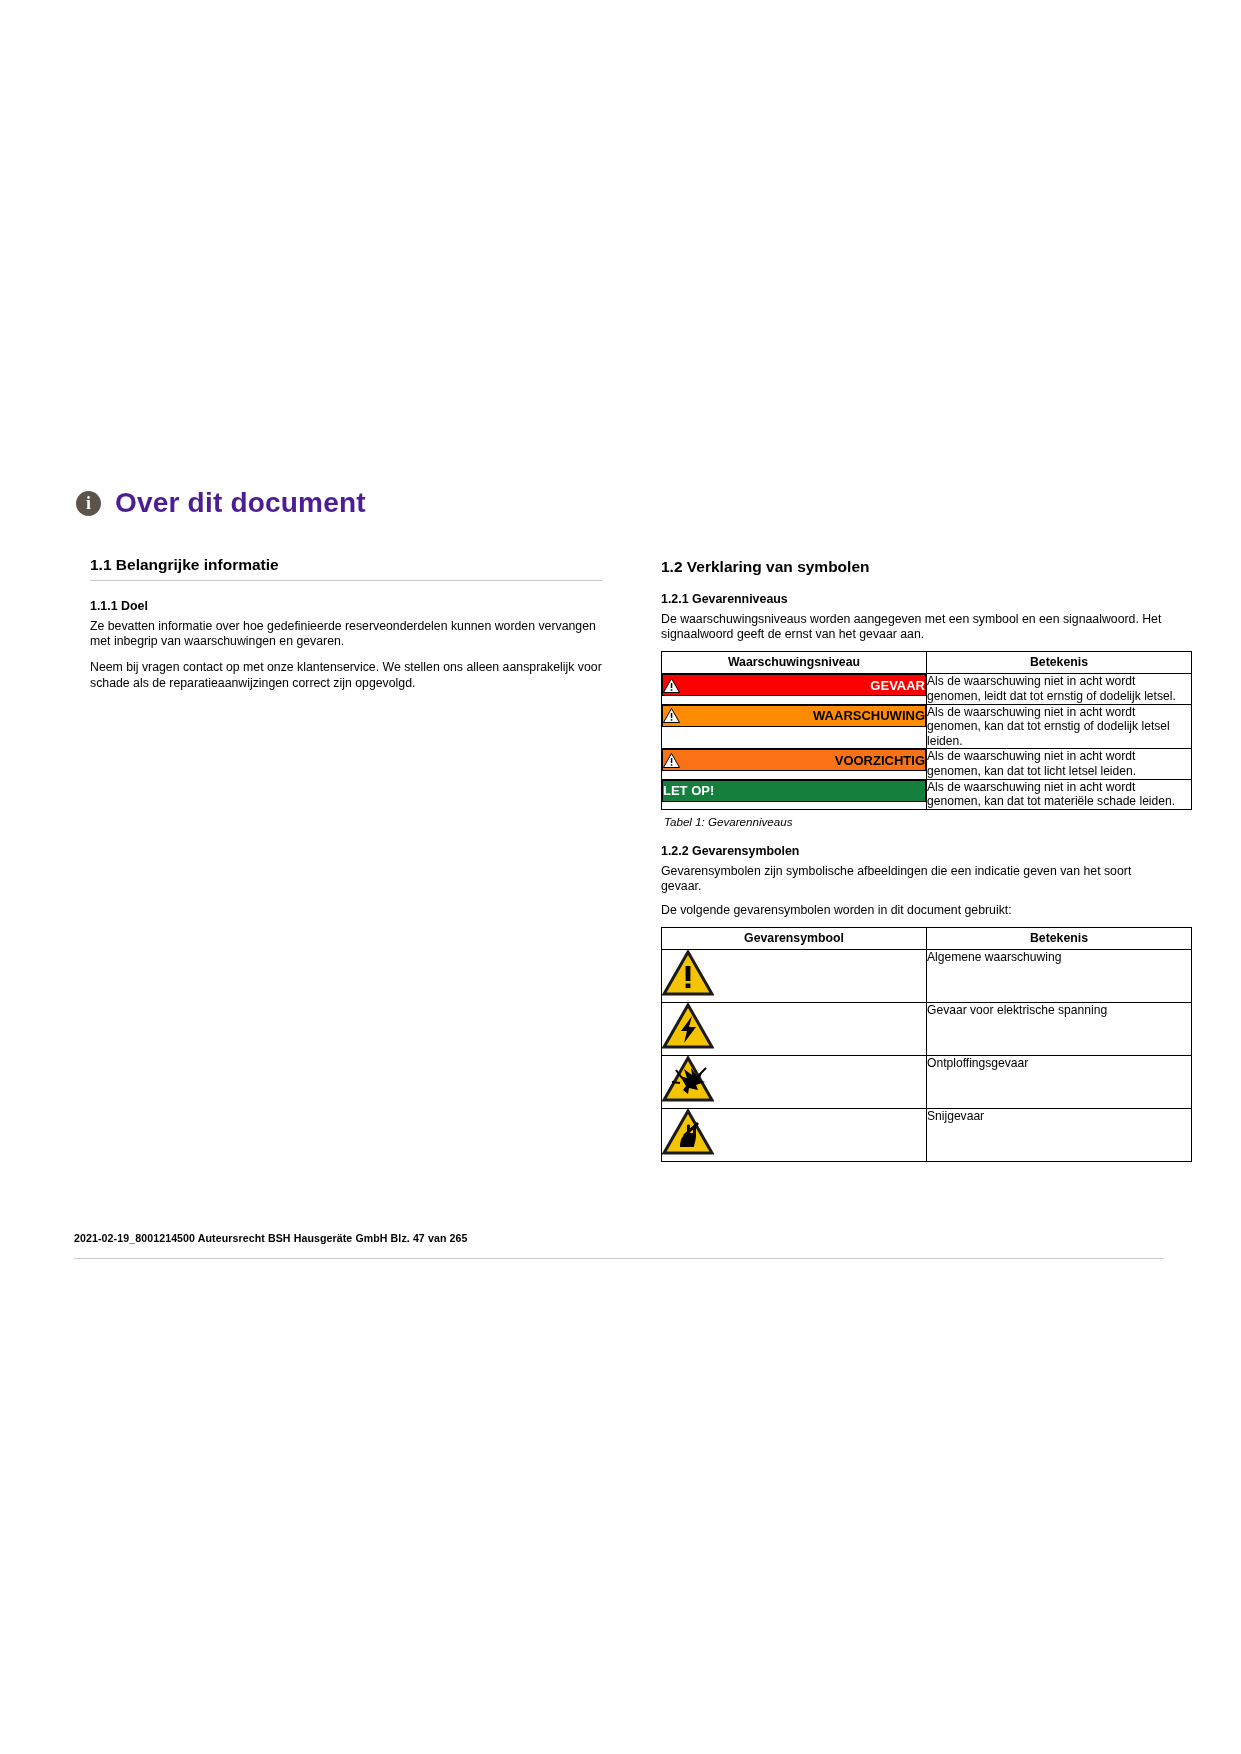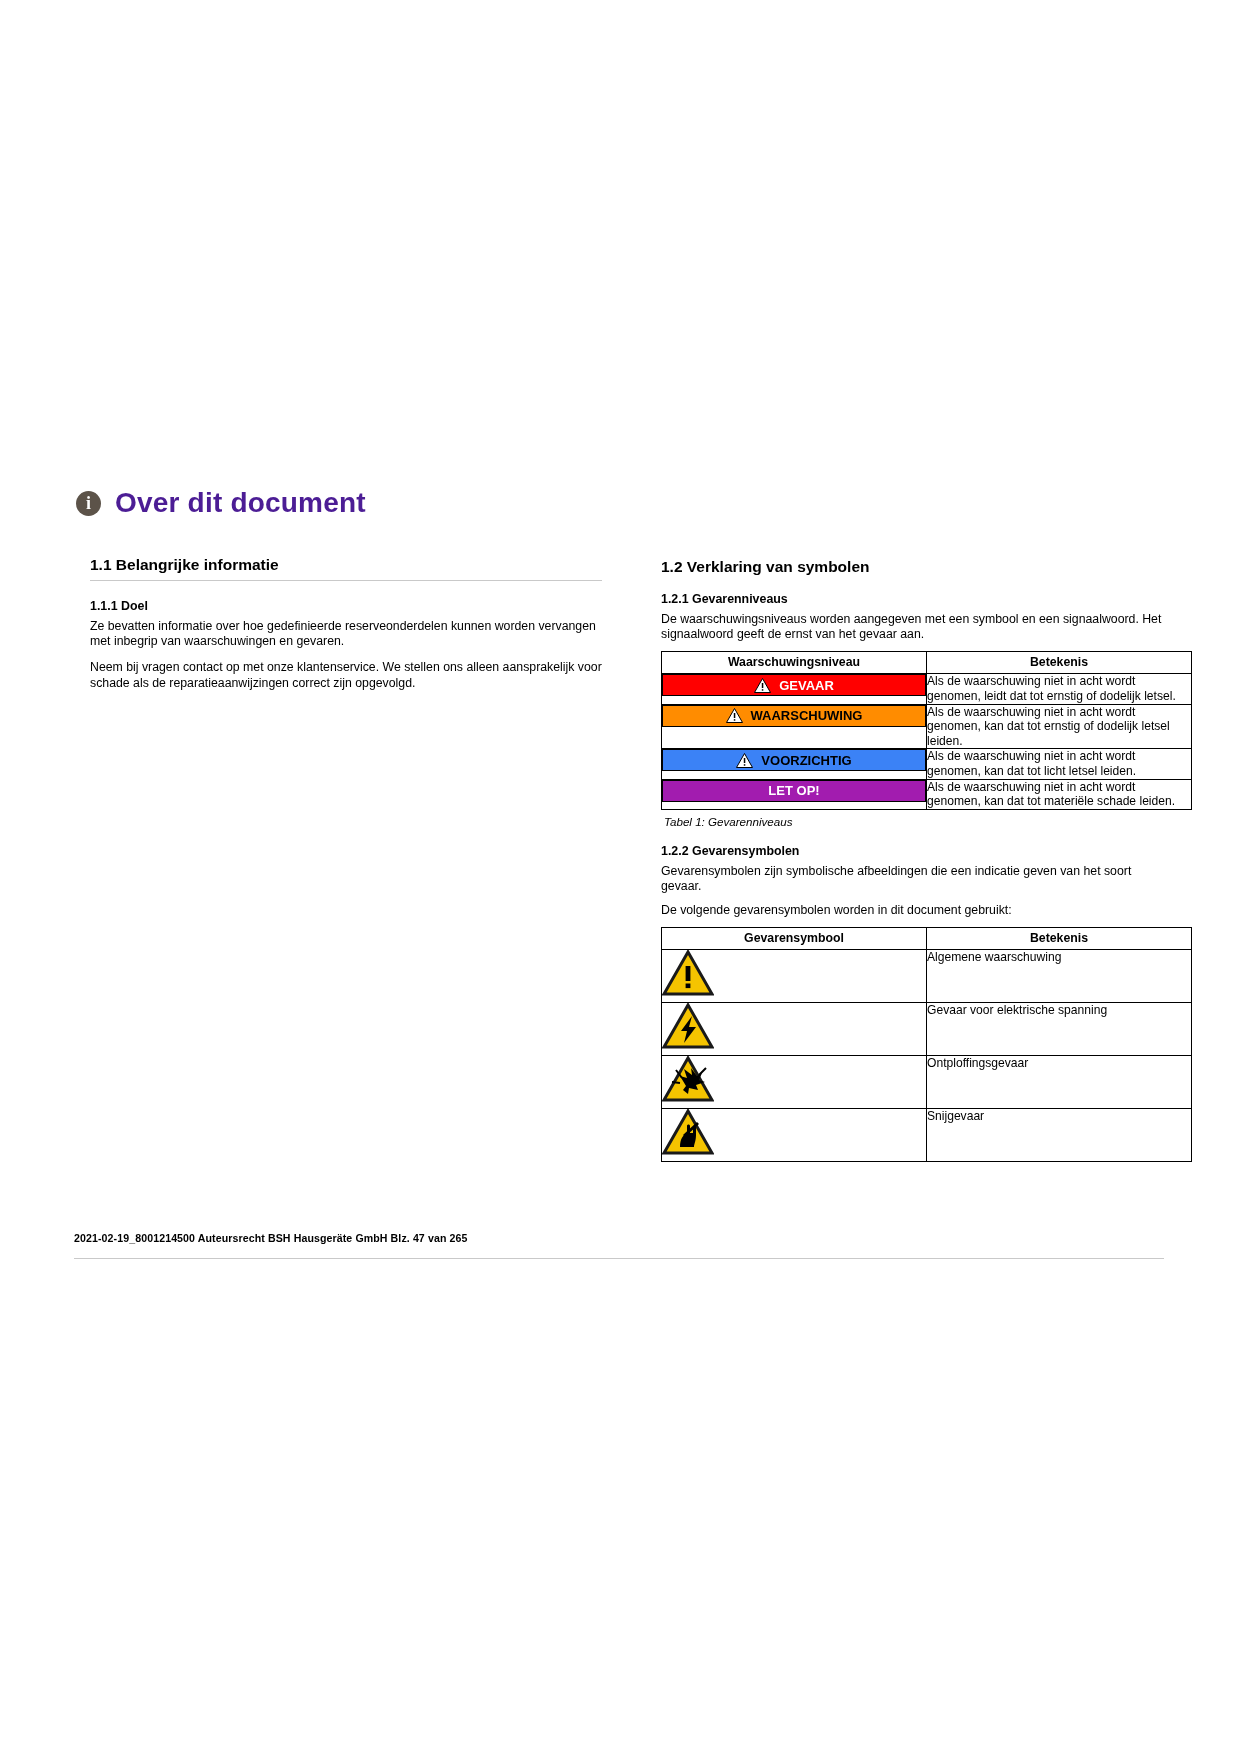--- a/index.html
+++ b/index.html
@@ -118,32 +118,32 @@
   td.desc-cell {
     padding: 6px 6px 6px 8px;
     font-size: 12.1px;
     line-height: 14.6px;
   }
 
   
   .sigbox {
     display: flex;
     align-items: center;
-    justify-content: center;
+    justify-content: space-between;
     gap: 8px;
     height: 22px;
     font-size: 13px;
     font-weight: bold;
     border: 1px solid #000000;
     box-sizing: border-box;
   }
   .sigbox.danger   { background: #ff0000; color: #ffffff; }
   .sigbox.warning  { background: #ff8c00; color: #000000; }
-  .sigbox.caution  { background: #3b82f6; color: #000000; }
-  .sigbox.notice   { background: #a21caf; color: #ffffff; }
+  .sigbox.caution  { background: #f97316; color: #000000; }
+  .sigbox.notice   { background: #15803d; color: #ffffff; }
 
   
   .tri {
     position: relative;
     width: 17px;
     height: 15px;
     flex: none;
   }
   .tri svg { display: block; }
 

